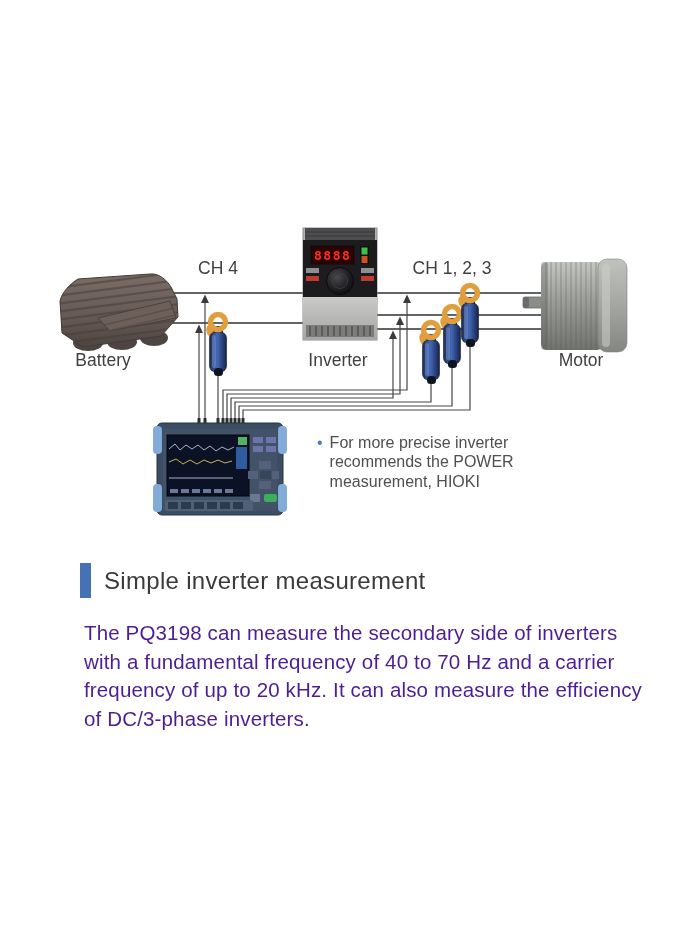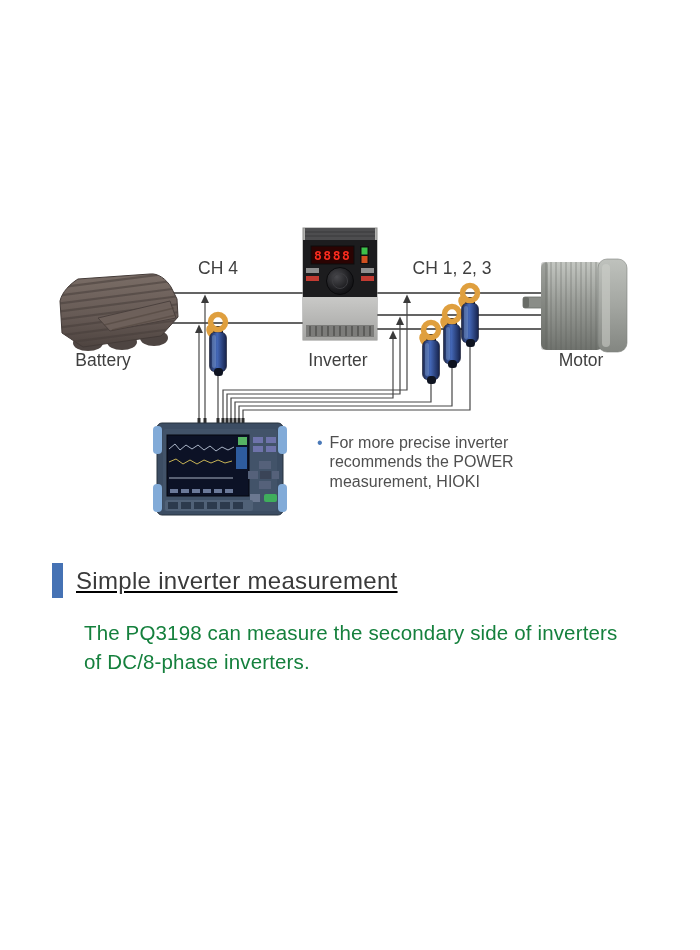--- a/index.html
+++ b/index.html
@@ -5,26 +5,26 @@
   html,body{margin:0;padding:0;background:#fff;}
   .page{position:relative;width:700px;height:950px;background:#fff;overflow:hidden;
         font-family:"Liberation Sans",sans-serif;}
   .diagram-svg{position:absolute;left:0;top:0;}
   .lbl{font-family:"Liberation Sans",sans-serif;font-size:17.5px;fill:#3f3f3f;}
   .seg{font-family:"DejaVu Sans Mono",monospace;font-size:13px;font-weight:bold;
        fill:#ff2d1f;letter-spacing:1.5px;}
   .note{position:absolute;left:317px;top:433px;display:flex;}
   .note .bullet{color:#4a79b8;font-size:16px;line-height:19.4px;margin-right:7px;}
   .note .note-line{font-size:16px;line-height:19.4px;color:#4f4f4f;white-space:nowrap;}
-  .section-heading{position:absolute;left:52px;top:563px;display:flex;align-items:flex-start;text-decoration:underline;}
+  .section-heading{position:absolute;left:80px;top:563px;display:flex;align-items:flex-start;}
   .heading-bar{width:11px;height:35px;background:#4572b4;}
   .heading-title{margin-left:13px;font-size:24px;line-height:35px;color:#3a3a3a;
                  letter-spacing:0.3px;white-space:nowrap;}
   .body-text{position:absolute;left:84px;top:619px;}
-  .body-line{font-size:20.5px;line-height:28.6px;color:#15803d;letter-spacing:0.15px;
+  .body-line{font-size:20.5px;line-height:28.6px;color:#4c1d95;letter-spacing:0.15px;
              white-space:nowrap;}
 </style>
 </head>
 <body>
 
 <div class="page">
 
   <svg class="diagram-svg" width="700" height="545" viewBox="0 0 700 545">
     <defs>
       <linearGradient id="batGrad" x1="0" y1="0" x2="0" y2="1">
@@ -274,16 +274,18 @@
     </div>
   </div>
 
   <div class="section-heading">
     <div class="heading-bar"></div>
     <div class="heading-title">Simple inverter measurement</div>
   </div>
 
   <div class="body-text">
     <div class="body-line">The PQ3198 can measure the secondary side of inverters</div>
-    <div class="body-line">of DC/8-phase inverters.</div>
+    <div class="body-line">with a fundamental frequency of 40 to 70 Hz and a carrier</div>
+    <div class="body-line">frequency of up to 20 kHz. It can also measure the efficiency</div>
+    <div class="body-line">of DC/3-phase inverters.</div>
   </div>
 
 </div>
 
 </body></html>

